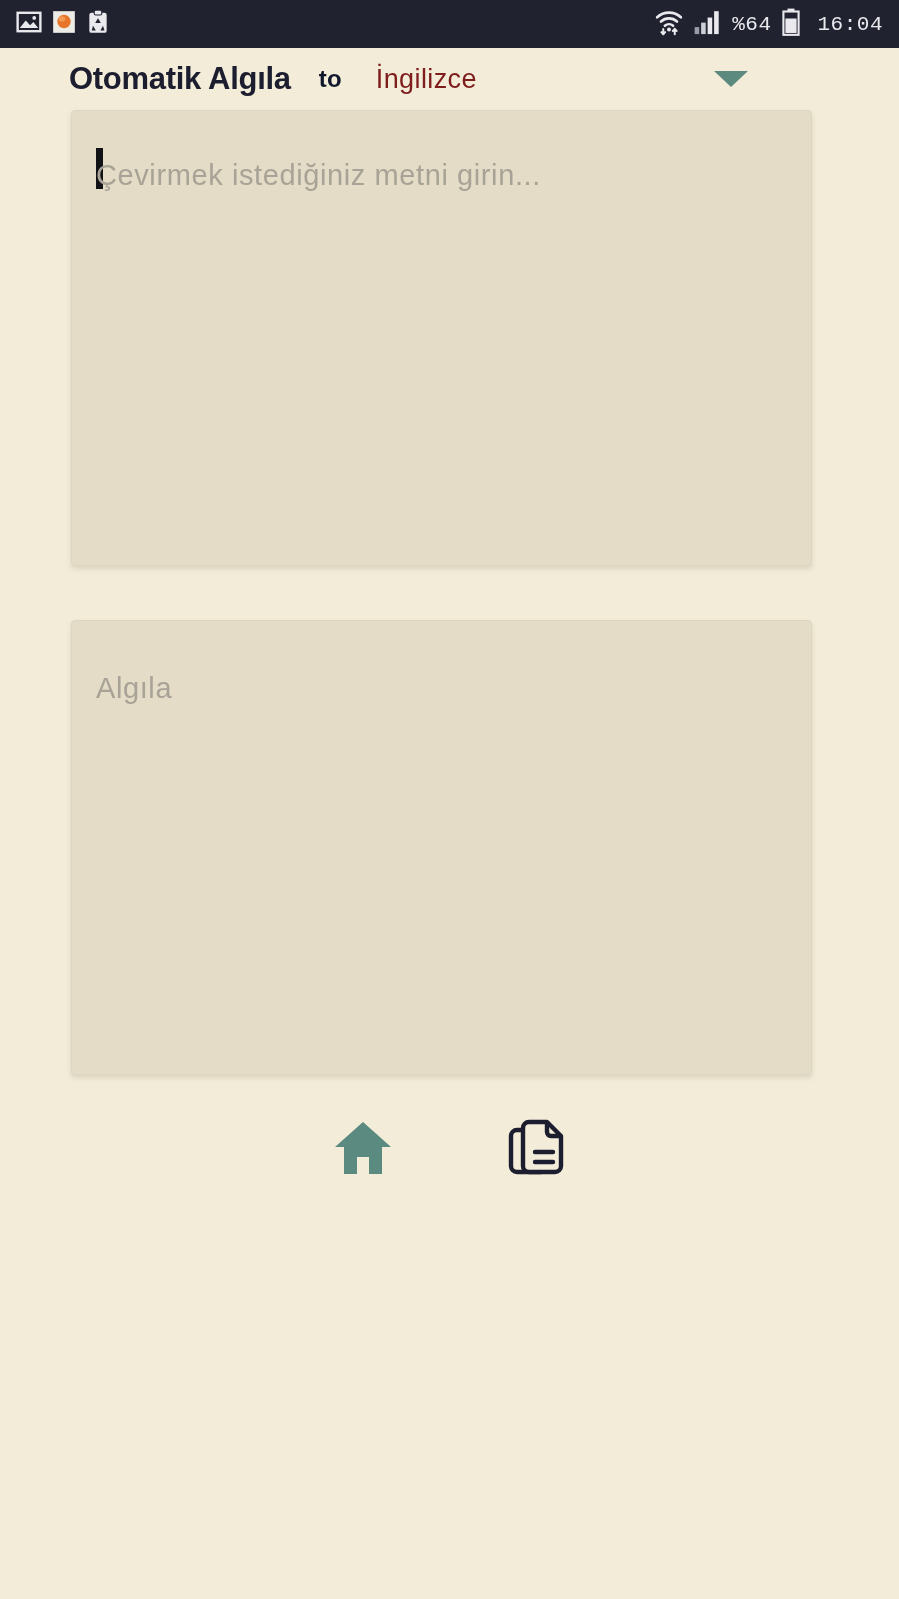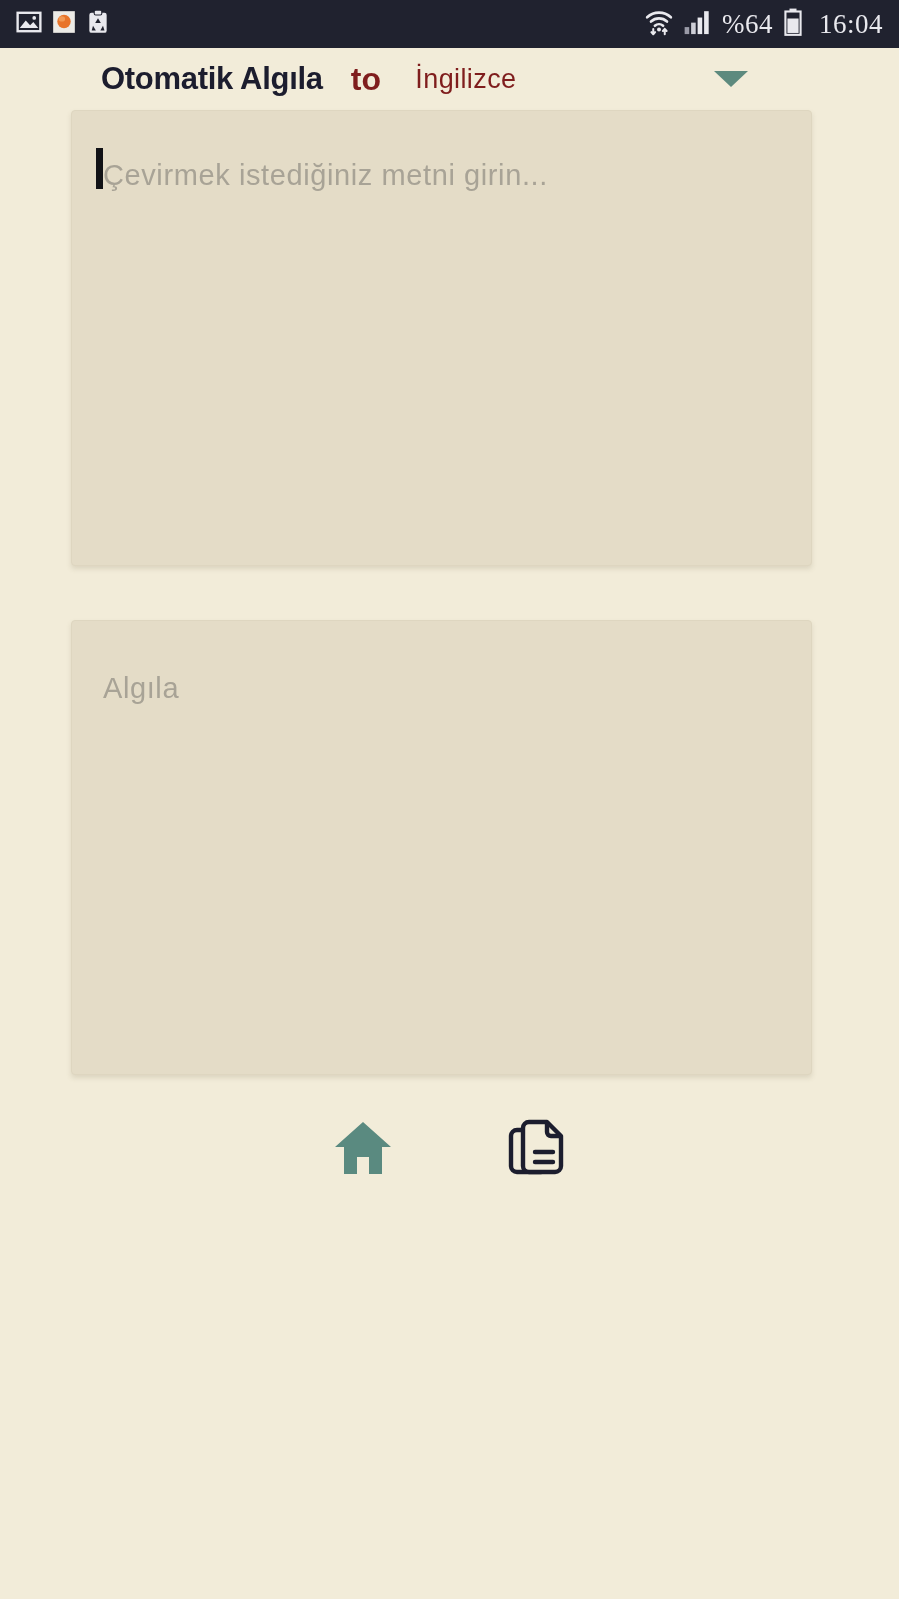--- a/index.html
+++ b/index.html
@@ -14,39 +14,39 @@
   
   .statusbar {
     position:absolute; top:0; left:0; width:899px; height:48px;
     background:#20222f; display:flex; align-items:center;
     padding:0 16px;
   }
   .sb-left { display:flex; align-items:center; gap:9px; }
   .sb-right { margin-left:auto; display:flex; align-items:center; gap:10px; }
   .sb-icon { display:block; }
   .sb-text {
-    color:#e9e9ee; font-size:27px; letter-spacing:0.5px;
-    font-family:Liberation Serif, serif; font-weight:400;
+    color:#e9e9ee; font-size:21px; letter-spacing:0.5px;
+    font-family:Liberation Mono, monospace; font-weight:400;
     line-height:1;
   }
   .sb-clock { margin-left:6px; }
 
   
   .langbar {
     position:absolute; top:48px; left:0; width:899px; height:62px;
     display:flex; align-items:center;
   }
   .lang-src {
-    margin-left:101px;
+    margin-left:69px;
     font-size:31px; font-weight:bold; color:#1c1d2e;
     letter-spacing:-0.3px; white-space:nowrap;
   }
   .lang-to {
-    margin-left:28px; font-size:32px; font-weight:bold;
-    color:#7f1d1d; letter-spacing:0.2px;
+    margin-left:28px; font-size:24px; font-weight:bold;
+    color:#0f172a; letter-spacing:0.2px;
   }
   .lang-dst {
     margin-left:34px; font-size:27px; color:#7f1d1d;
     letter-spacing:0.4px; white-space:nowrap;
   }
   .lang-caret {
     margin-left:auto; margin-right:151px;
     width:0; height:0;
     border-left:17px solid transparent;
     border-right:17px solid transparent;
@@ -58,21 +58,21 @@
     position:absolute; left:71px; width:741px;
     background:#e4dcc7;
     border:1px solid #ded6c0;
     border-radius:4px;
     box-shadow:0 3px 5px rgba(120,110,85,0.18);
   }
   .panel-input  { top:110px; height:456px; }
   .panel-output { top:620px; height:455px; }
 
   .placeholder {
-    position:absolute; left:31px;
+    position:absolute; left:24px;
     color:#a8a396; font-size:29px; letter-spacing:0.6px;
     white-space:nowrap;
   }
   .panel-input .placeholder  { top:48px; }
   .panel-output .placeholder { top:51px; }
 
   .caret {
     position:absolute; left:24px; top:37px;
     width:7px; height:41px; background:#111216;
   }

